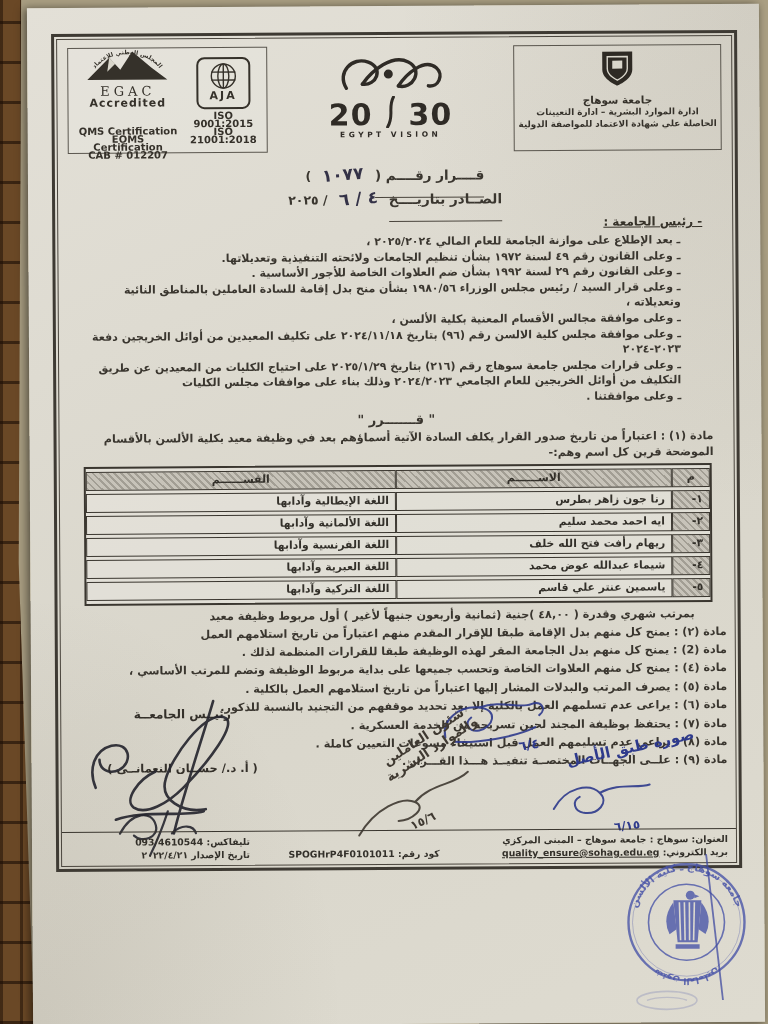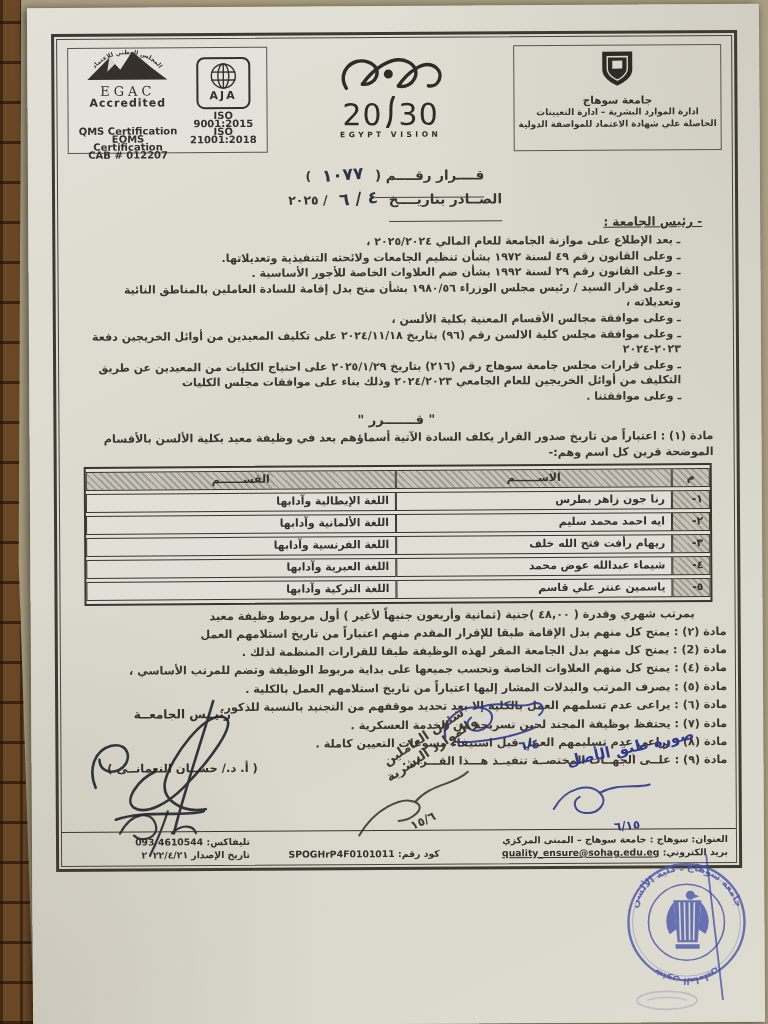--- a/index.html
+++ b/index.html
@@ -35,21 +35,21 @@
   .hdr{direction:ltr;display:flex;gap:8px;margin:8px 10px 0 10px;height:106px;}
   .cert-box{border:1.5px solid #5a564e;width:198px;display:flex;align-items:center;justify-content:space-evenly;background:rgba(255,255,255,.12);}
   .egac{width:104px;text-align:center;color:#35312a;}
   .egac-name{font-family:"DejaVu Serif",serif;font-weight:normal;font-size:13px;letter-spacing:4px;line-height:12px;}
   .egac-acc{font-weight:bold;font-size:11px;letter-spacing:1px;line-height:11px;margin-bottom:19px;}
   .tiny{font-size:10px;font-weight:bold;line-height:8px;color:#35312a;}
   .aja{width:72px;text-align:center;color:#35312a;}
   .aja-box{border:2px solid #35312a;border-radius:8px;width:54px;height:52px;margin:0 auto 3px auto;display:flex;flex-direction:column;align-items:center;justify-content:flex-start;padding-top:2px;box-sizing:border-box;}
   .aja-name{font-weight:bold;font-size:11px;letter-spacing:2px;line-height:10px;}
   .vision{flex:1;display:flex;flex-direction:column;align-items:center;justify-content:flex-start;padding-top:4px;color:#2f2b26;}
-  .v2030{display:flex;align-items:flex-end;gap:2px;font-weight:normal;font-size:30px;line-height:26px;letter-spacing:1px;}
+  .v2030{display:flex;align-items:flex-end;gap:12px;font-weight:bold;font-size:30px;line-height:26px;letter-spacing:1px;}
   .v-cap{font-size:7.5px;font-weight:bold;letter-spacing:3.5px;margin-top:2px;}
   .uni-box{border:1.5px solid #5a564e;width:208px;direction:rtl;text-align:center;padding-top:4px;box-sizing:border-box;color:#35312a;}
   .uni-l1{font-size:10.5px;font-weight:bold;margin-top:2px;}
   .uni-l2,.uni-l3{font-size:8.8px;font-weight:bold;line-height:12px;}
 
   
   .title-blk{text-align:center;margin-top:12px;color:#3a362f;}
   .title-blk span{unicode-bidi:isolate;}
   .t-print{font-size:13.5px;font-weight:800;border-bottom:1.5px solid #4a453d;padding-bottom:14px;}
   .t-plain{font-size:12.5px;font-weight:800;}

